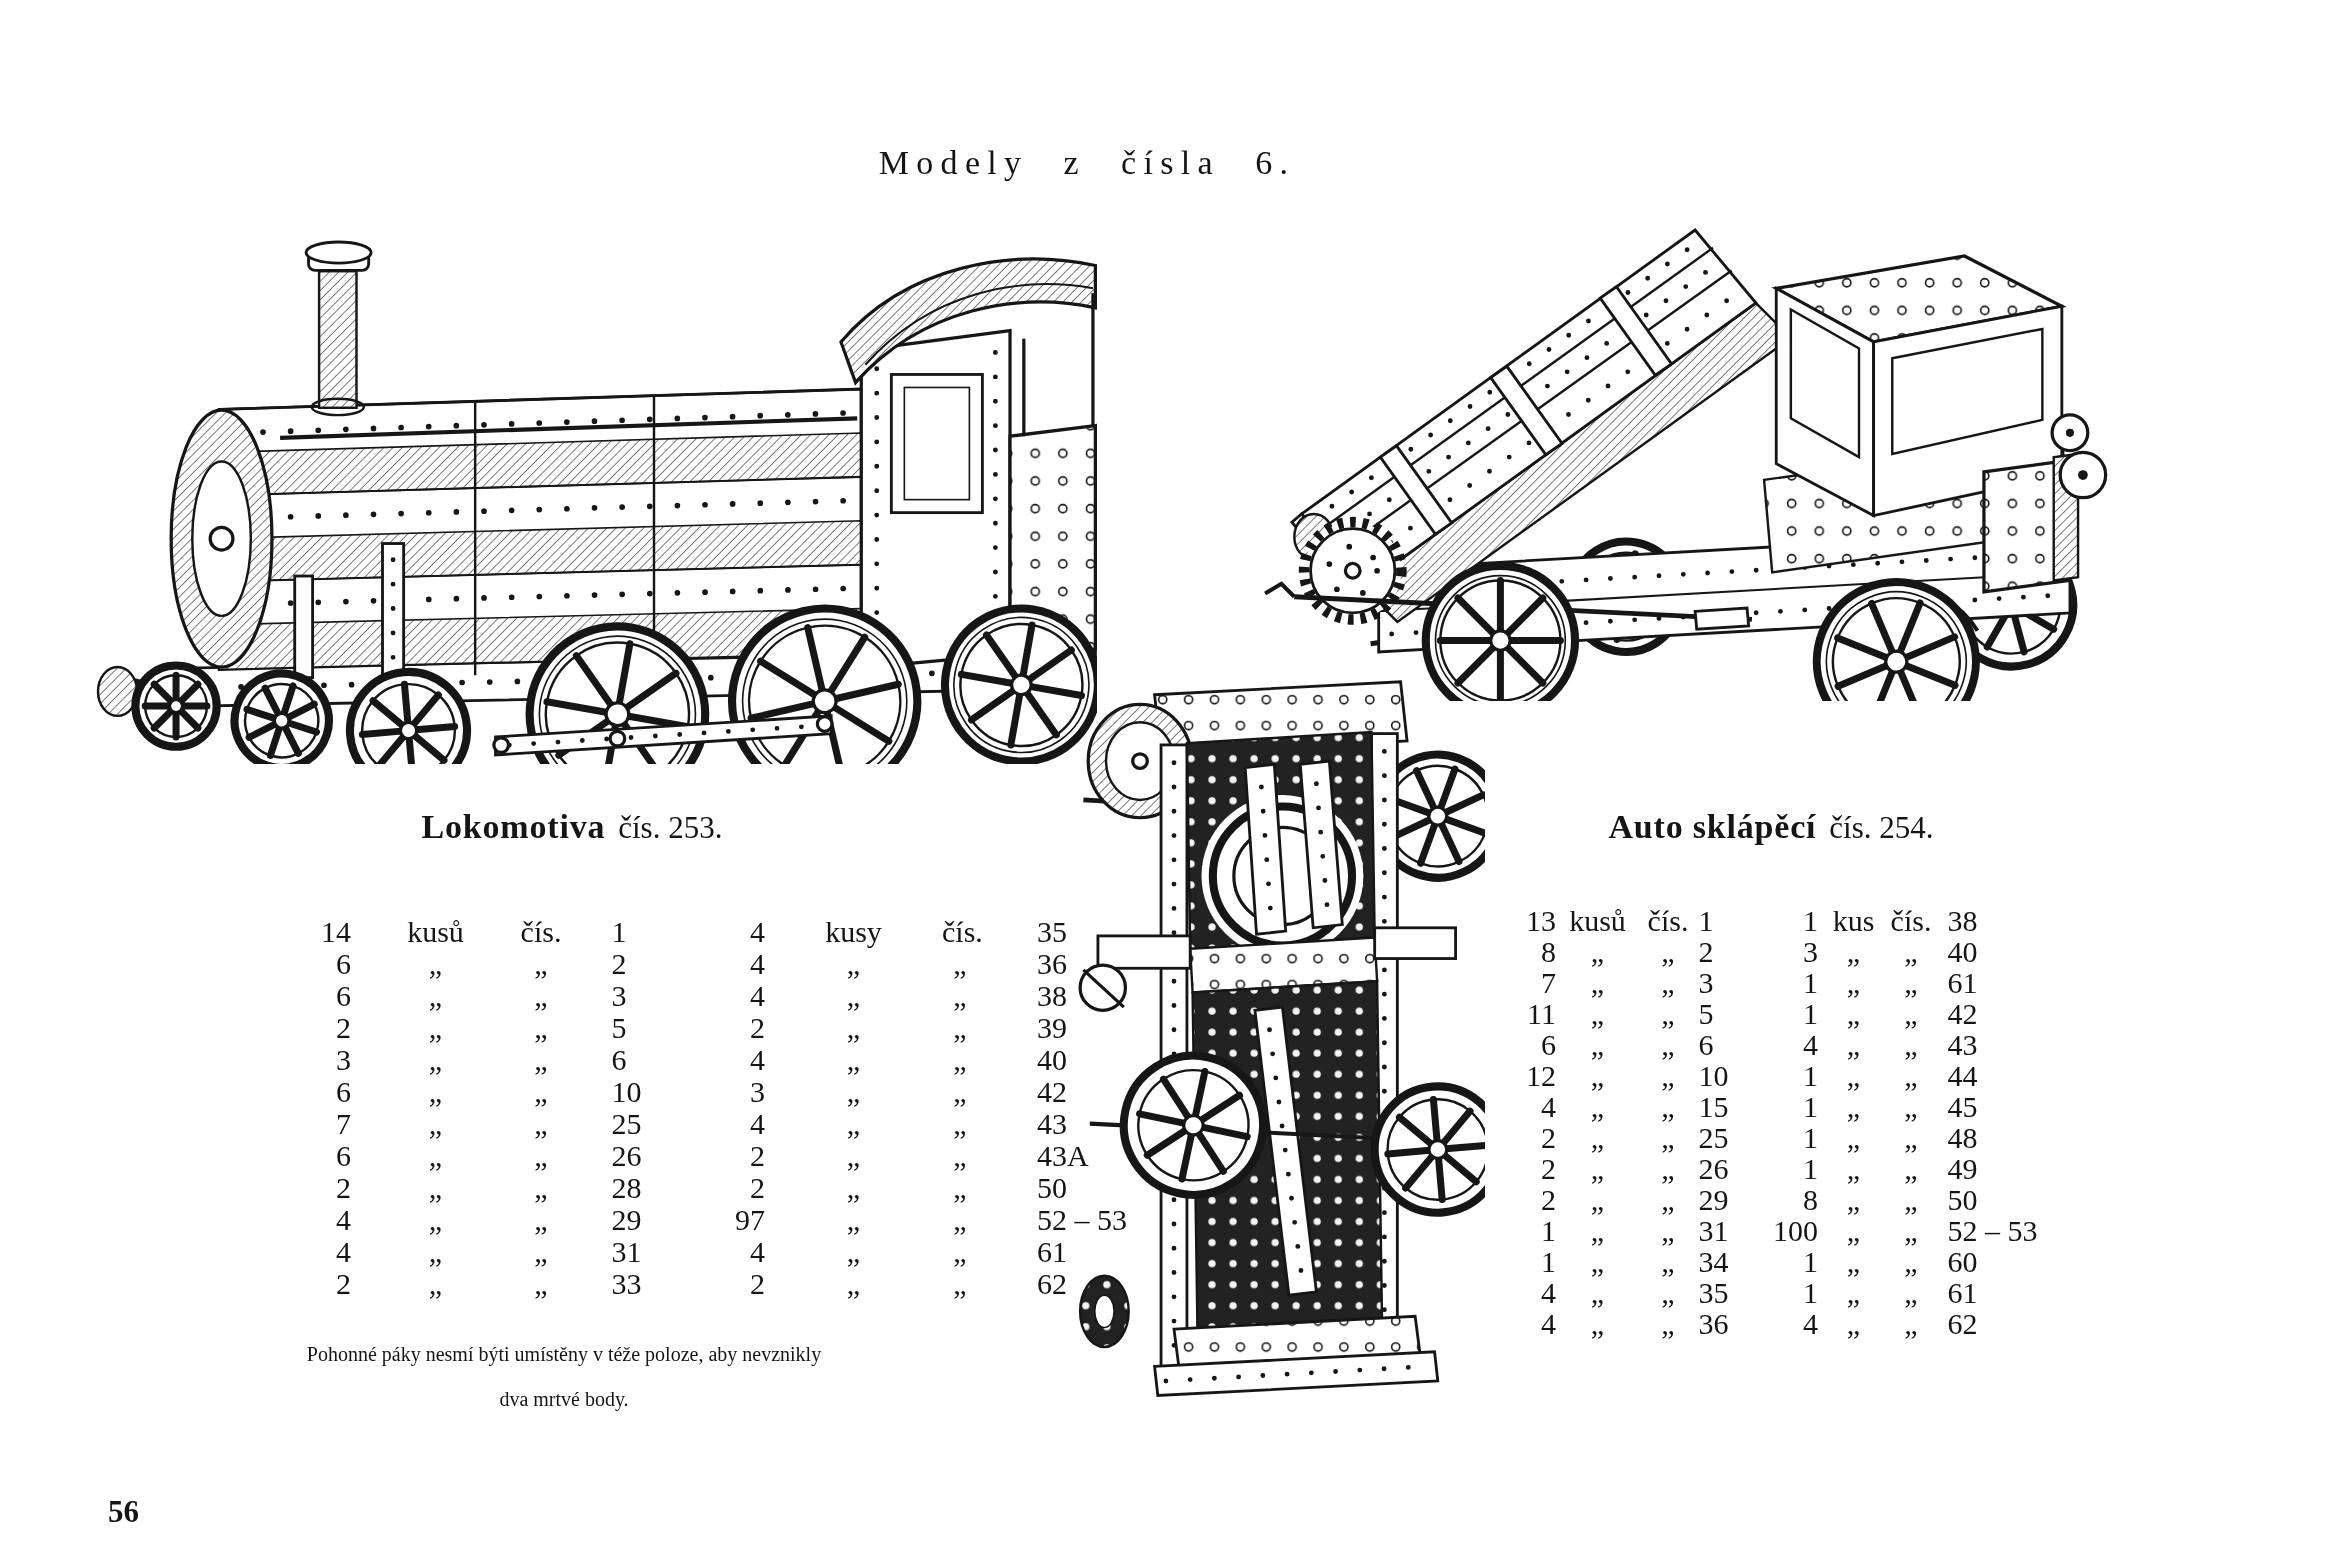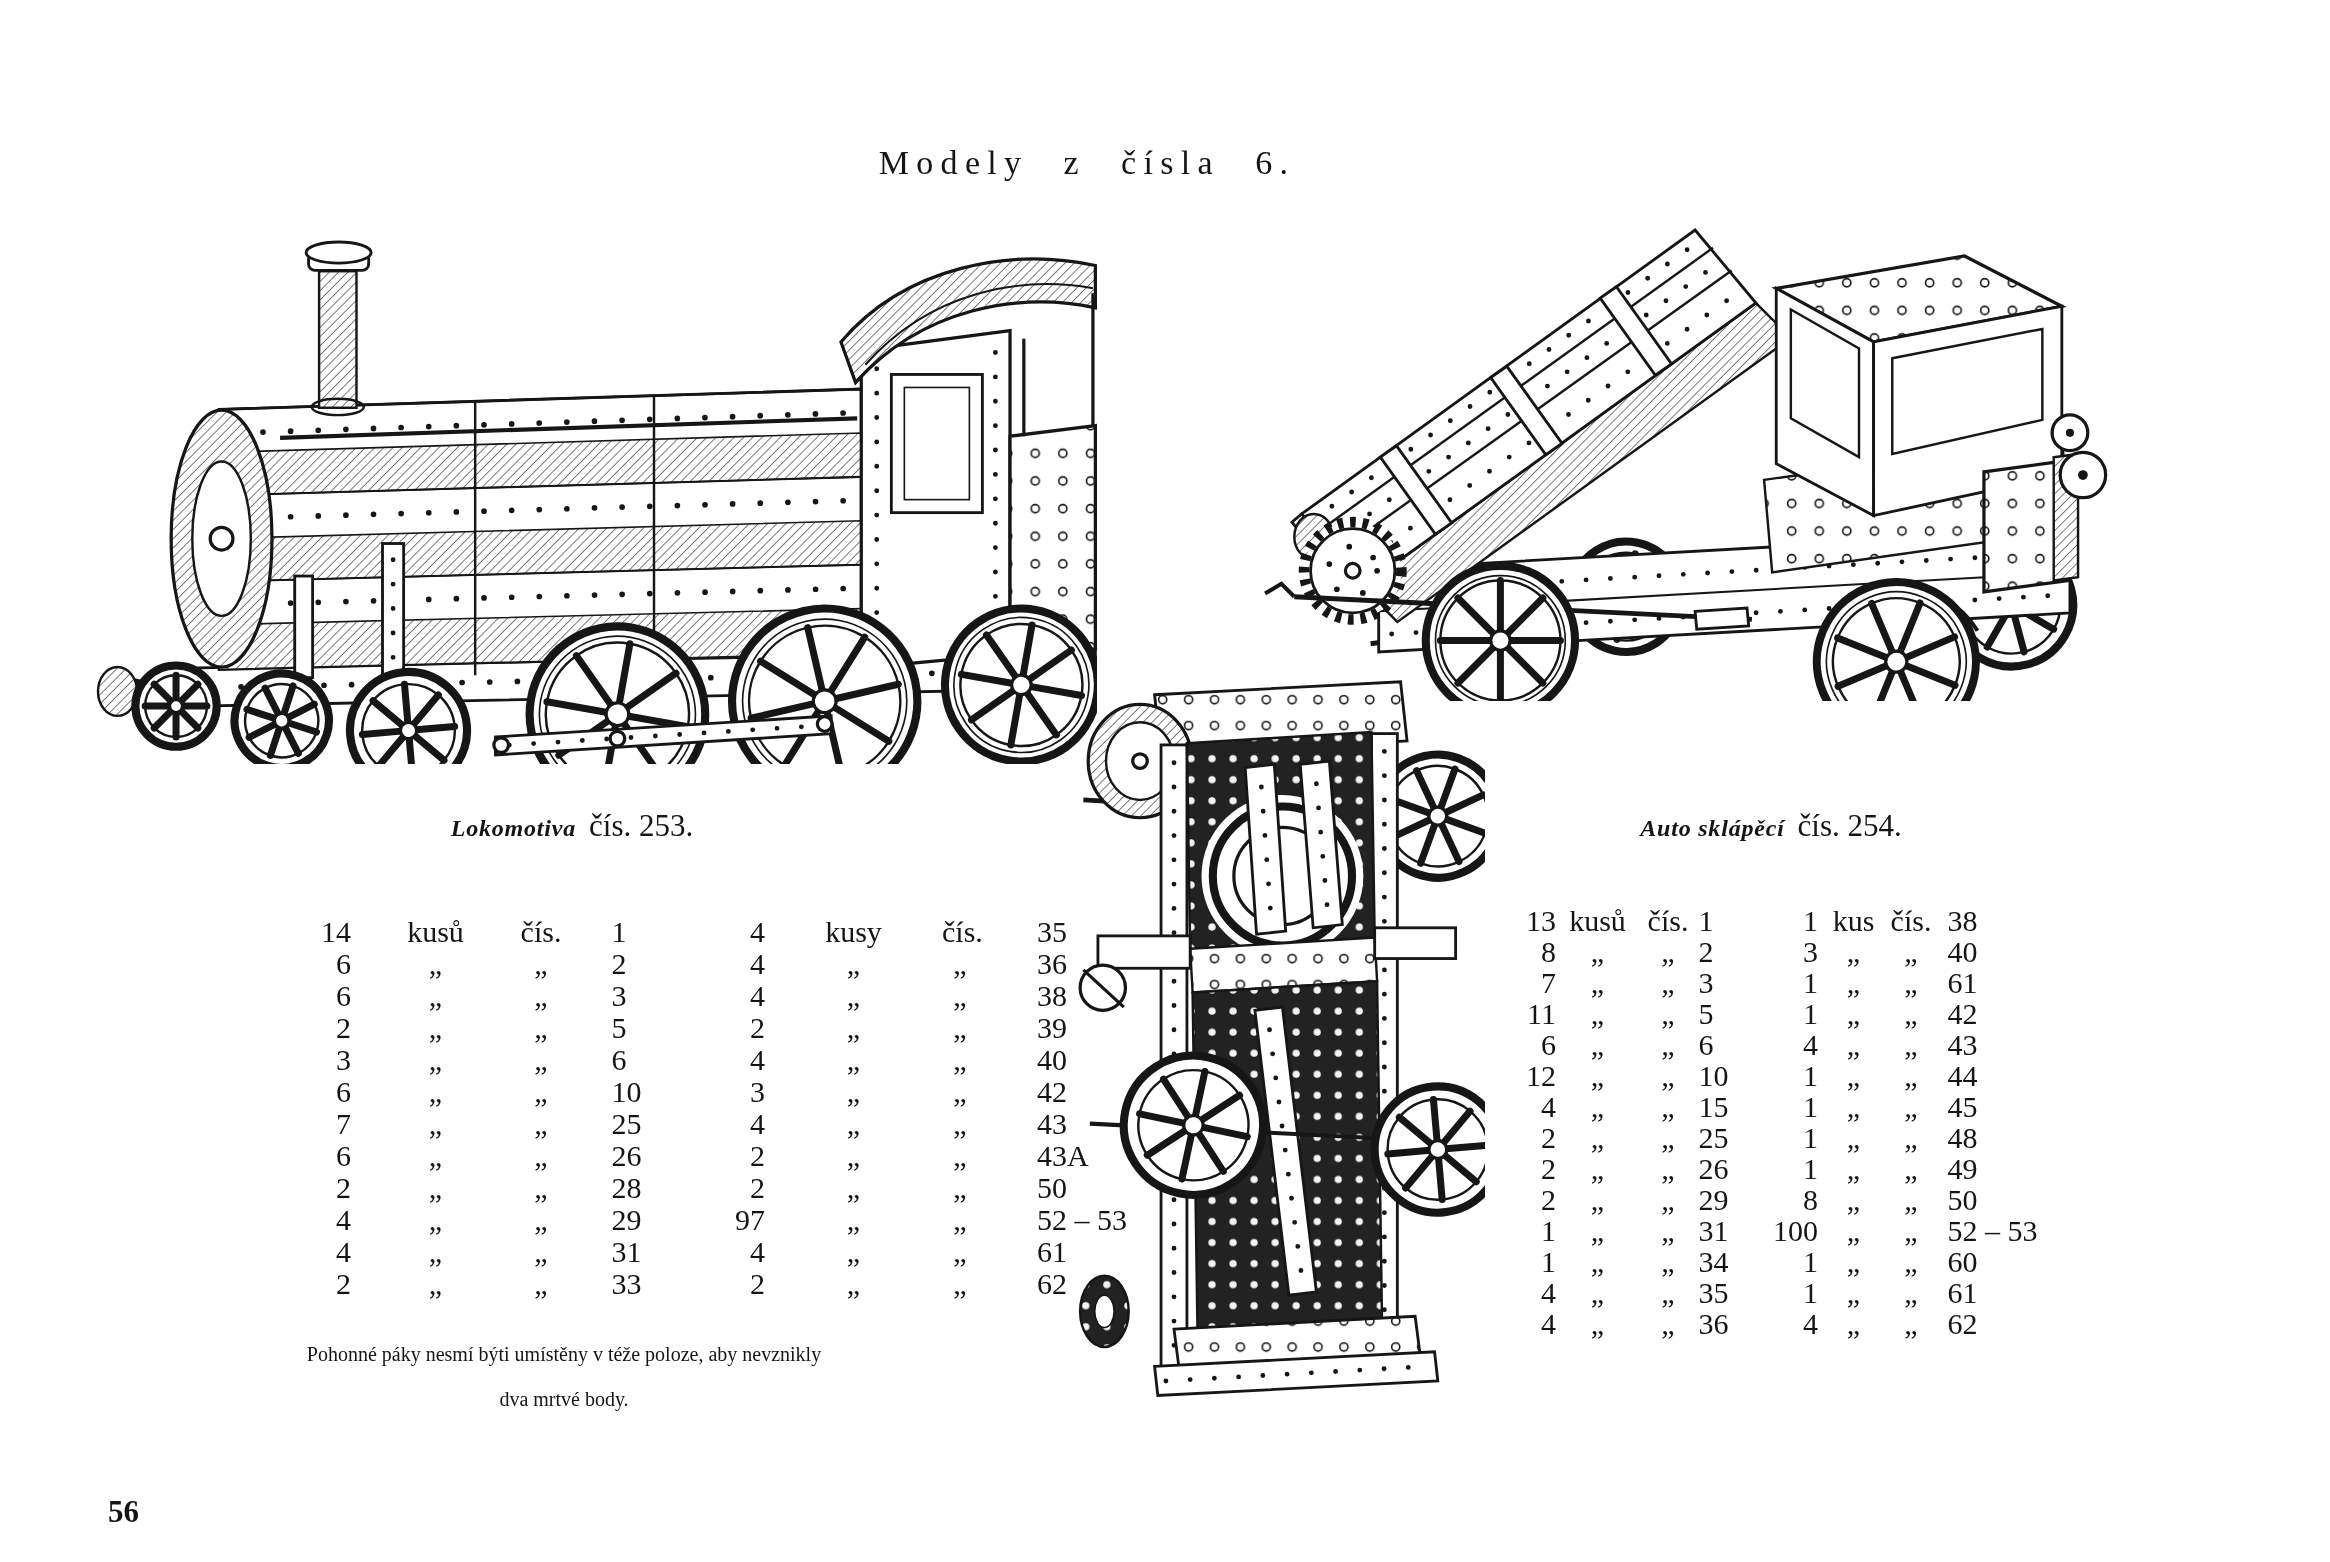--- a/index.html
+++ b/index.html
@@ -9,21 +9,21 @@
          font-size:34px;font-weight:400;letter-spacing:7.3px;word-spacing:19.4px;white-space:nowrap;}
   figure{margin:0;padding:0;position:absolute;}
   .fig-loco{left:85px;top:193px;width:1012px;height:571px;}
   .fig-truck{left:1257px;top:189px;width:860px;height:512px;}
   .fig-tipper{left:1075px;top:664px;width:410px;height:738px;}
   figure svg{display:block;width:100%;height:100%;}
 
   .caption{position:absolute;width:486px;top:808px;text-align:center;font-size:31px;white-space:nowrap;}
   .cap-loko{left:329px;}
   .cap-auto{left:1528px;}
-  .caption b{font-size:24px;font-weight:700;letter-spacing:0.8px;font-style:italic;}
+  .caption b{font-size:34px;font-weight:700;letter-spacing:0.8px;}
   .caption .num{margin-left:13px;}
 
   .ptable{position:absolute;font-size:30px;}
   .t-loko{left:306px;top:916px;}
   .t-auto{left:1512px;top:905px;}
   .prow{display:grid;}
   .t-loko .prow{grid-template-columns:45px 83px 42px 59px 58px 91px 36px 139px;line-height:32px;height:32px;gap:43px;}
   .t-auto .prow{grid-template-columns:44px 83px 58px 50px 71px 71px 44px 139px;line-height:31px;height:31px;}
   .c{display:block;white-space:nowrap;}
   .c.q{text-align:right;}

